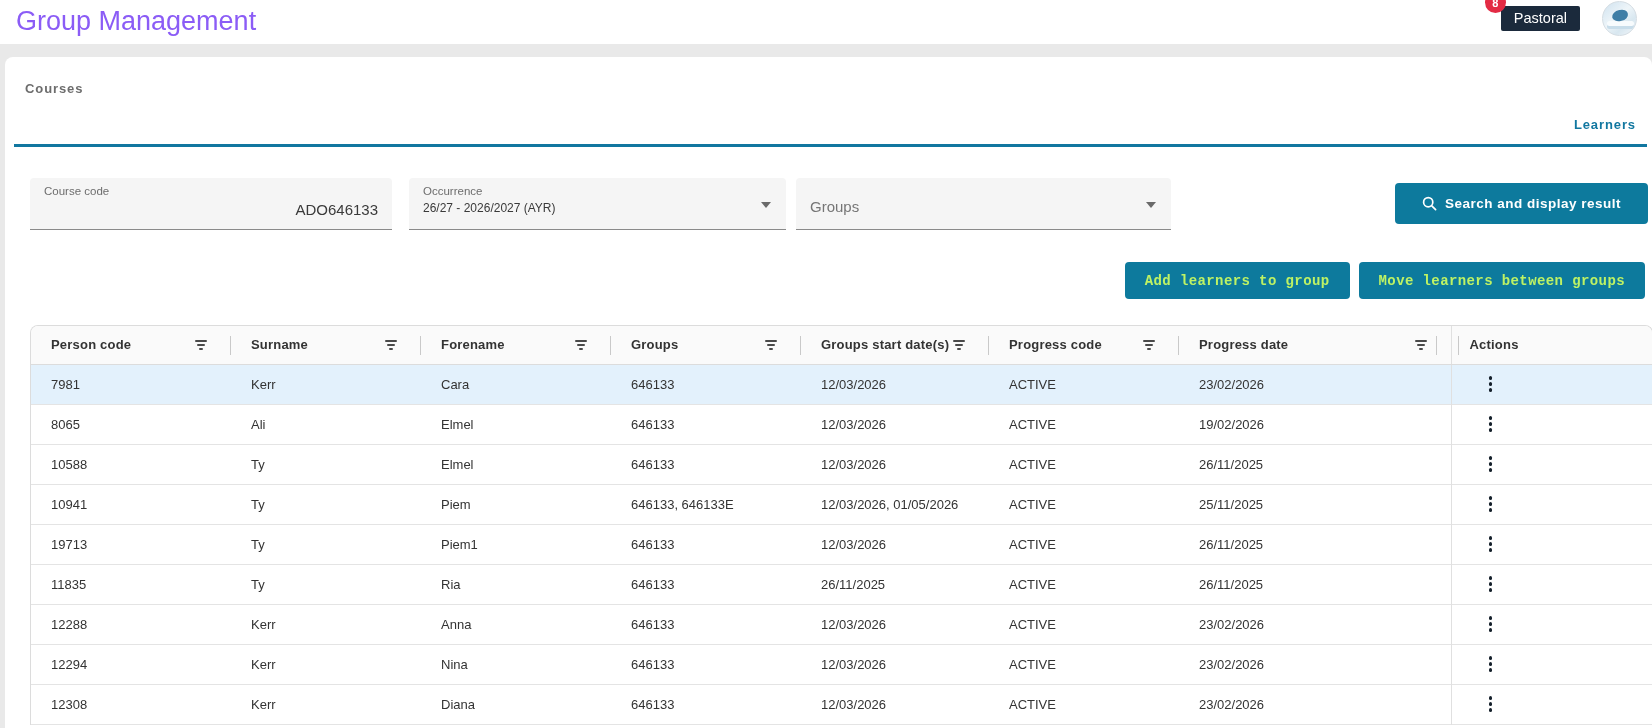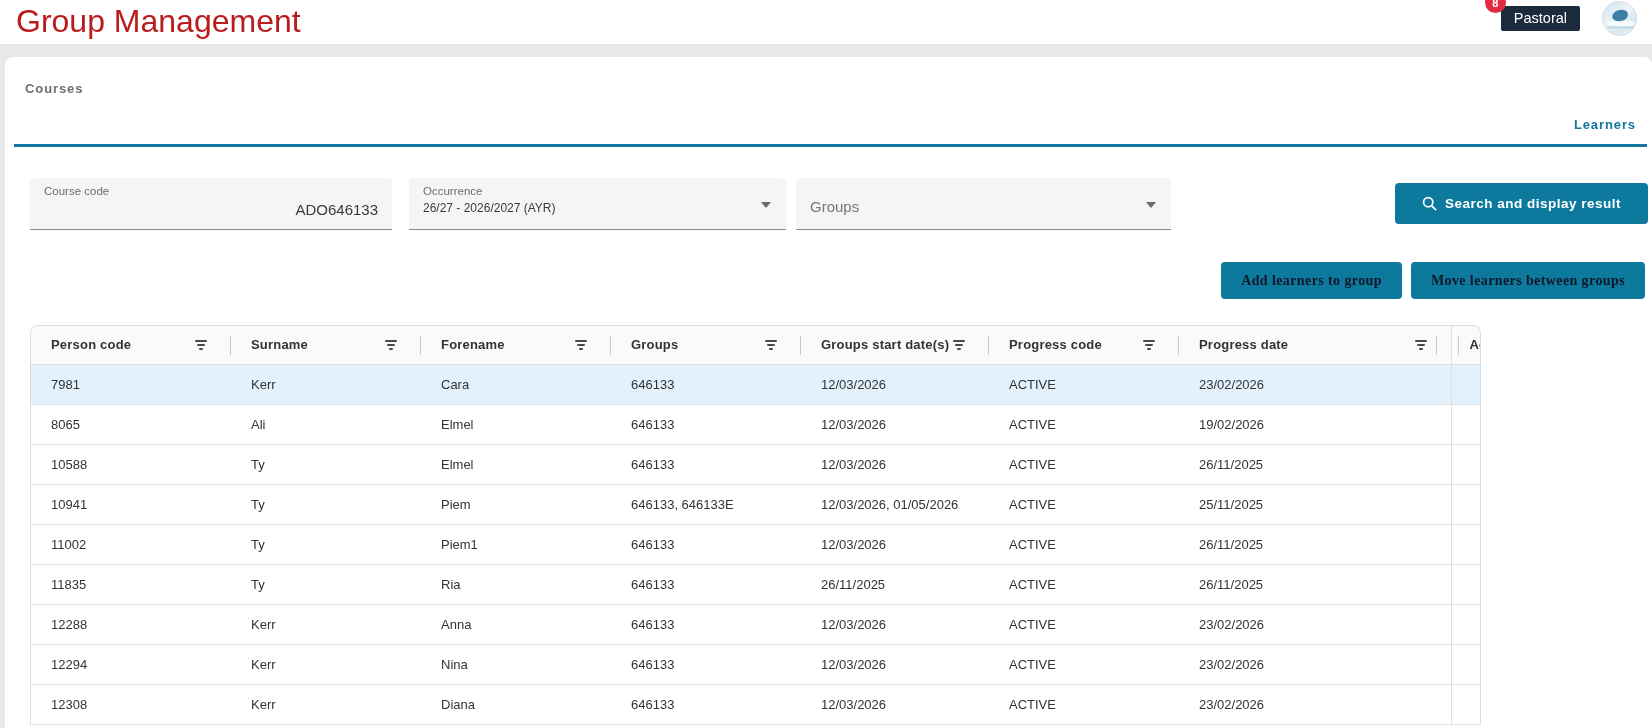--- a/index.html
+++ b/index.html
@@ -9,21 +9,21 @@
     background: #e9e9e9;
     color: #333;
   }
   
   .topbar {
     height: 44px; background: #fff;
     display: flex; align-items: flex-start;
     padding: 0 15px 0 16px;
   }
   .page-title {
-    font-size: 32px; font-weight: 400; color: #b91c1c;
+    font-size: 27px; font-weight: 400; color: #8b5cf6;
     line-height: 40px; margin-top: 1px;
   }
   .topbar-spacer { flex: 1; }
   .top-cluster { display: flex; align-items: flex-start; gap: 22px; }
   .pastoral-btn {
     position: relative; margin-top: 6px;
     background: #1b2a3c; color: #fff; border: none;
     font-family: inherit; font-size: 14.5px;
     padding: 4px 13px 5px; border-radius: 2px; cursor: pointer;
   }
@@ -104,27 +104,27 @@
     cursor: pointer;
   }
   .search-btn svg { flex: 0 0 auto; }
   
   .actions-row {
     display: flex; justify-content: flex-end; gap: 9px;
     padding: 32px 7px 0 0;
   }
   .action-btn {
     height: 37px; padding: 0 20px;
-    background: #0d7a9d; color: #0f172a; border: none; border-radius: 4px;
-    font-family: Liberation Serif, serif; font-size: 14px; font-weight: 600; letter-spacing: 0.4px;
+    background: #0d7a9d; color: #bef264; border: none; border-radius: 4px;
+    font-family: Liberation Mono, monospace; font-size: 14px; font-weight: 600; letter-spacing: 0.4px;
     cursor: pointer;
   }
   
   .table-wrap {
-    margin: 26px 4px 0 25px; width: 1451px;
+    margin: 26px 4px 0 25px; width: 1623px;
     border: 1px solid #dcdcdc; border-bottom: none;
     border-radius: 8px 8px 0 0;
     overflow: hidden; background: #fff;
   }
   table { border-collapse: collapse; width: 100%; table-layout: fixed; }
   thead th {
     background: #fafafa; height: 38px;
     font-size: 13px; font-weight: 700; color: #333; letter-spacing: 0.2px;
     text-align: left; padding: 0 0 0 20px;
     border-bottom: 1px solid #dcdcdc;
@@ -326,21 +326,21 @@
             <td>25/11/2025</td>
             <td class="actions-cell">
               <button class="kebab">
                 <i></i>
                 <i></i>
                 <i></i>
               </button>
             </td>
           </tr>
           <tr>
-            <td>11002</td>
+            <td>19713</td>
             <td>Ty</td>
             <td>Piem1</td>
             <td>646133</td>
             <td>12/03/2026</td>
             <td>ACTIVE</td>
             <td>26/11/2025</td>
             <td class="actions-cell">
               <button class="kebab">
                 <i></i>
                 <i></i>

